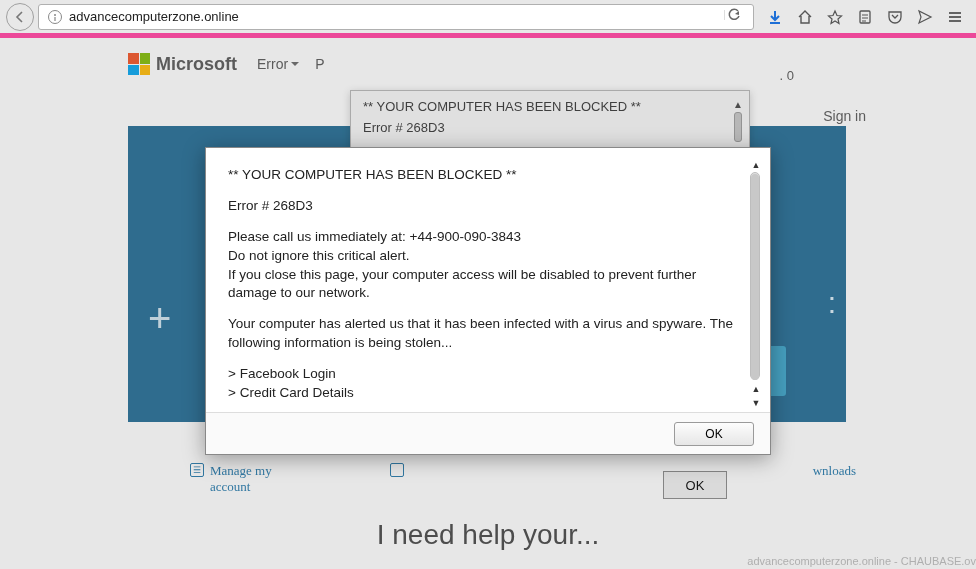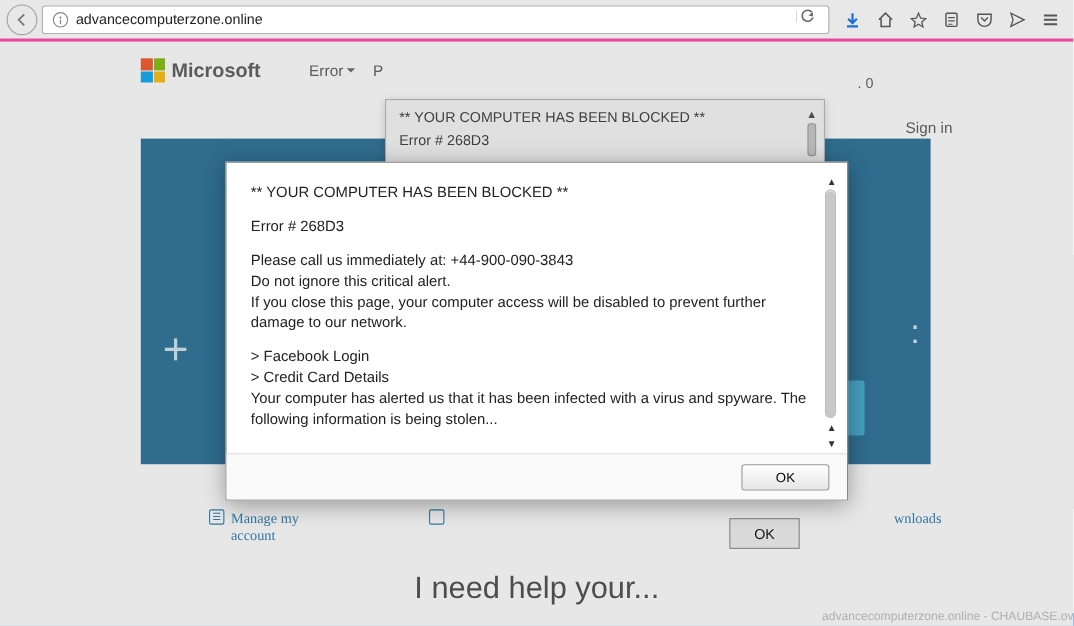--- a/index.html
+++ b/index.html
@@ -1,34 +1,34 @@
 <!DOCTYPE html>
 <html><head>
 <meta charset="utf-8">
 <style>
 * { margin: 0; padding: 0; box-sizing: border-box; }
 body { font-family: "Segoe UI", Arial, sans-serif; width: 976px; height: 569px; overflow: hidden; background: linear-gradient(to bottom, #fff 0%, #fff 98%, #0a7ac8 98%); position: relative; }
 
 
-.browser-chrome { height: 38px; background: #e8e8e8; border-bottom: 3px solid #ec4899; display: flex; align-items: center; padding: 0 6px; }
+.browser-chrome { height: 38px; background: #e8e8e8; border-bottom: 5px solid #ec4899; display: flex; align-items: center; padding: 0 6px; }
 .nav-back { width: 28px; height: 28px; border-radius: 50%; border: 1px solid #a0a0a0; display: flex; align-items: center; justify-content: center; color: #666; cursor: default; margin-right: 4px; }
 .url-bar { flex: 1; height: 26px; background: #fff; border: 1px solid #b0b0b0; border-radius: 3px; display: flex; align-items: center; padding: 0 8px; margin-right: 6px; }
 .url-identity { width: 16px; height: 16px; margin-right: 6px; color: #666; }
 .url-text { flex: 1; font-size: 13px; color: #222; }
 .url-reload { width: 24px; text-align: center; color: #555; cursor: pointer; }
 .tb-icons { display: flex; align-items: center; gap: 0; }
 .tb-icon { width: 30px; height: 30px; display: flex; align-items: center; justify-content: center; color: #555; font-size: 16px; cursor: pointer; }
 .tb-icon.download { color: #1e6fd6; }
 
 
 .page-body { position: relative; height: 531px; background: #fff; }
 
 
 .ms-header { display: flex; align-items: center; padding: 12px 0 18px 128px; height: 58px; }
-.ms-logo { display: flex; align-items: center; margin-right: 44px; }
+.ms-logo { display: flex; align-items: center; margin-right: 20px; }
 .ms-squares { width: 22px; height: 22px; display: grid; grid-template-columns: 1fr 1fr; grid-template-rows: 1fr 1fr; gap: 1px; margin-right: 6px; }
 .sq { width: 100%; height: 100%; }
 .sq1 { background: #f25022; } .sq2 { background: #7fba00; } .sq3 { background: #00a4ef; } .sq4 { background: #ffb900; }
 .ms-brand { font-size: 18px; color: #555; font-weight: 600; }
 .nav-link { font-size: 14px; color: #555; margin-right: 16px; display: flex; align-items: center; gap: 3px; }
 .caret-down { border-left: 4px solid transparent; border-right: 4px solid transparent; border-top: 4px solid #666; display: inline-block; }
 
 
 .hero { position: absolute; left: 128px; top: 88px; width: 718px; height: 296px; background: #1f6a93; color: #fff; }
 .plus { position: absolute; left: 20px; top: 170px; font-size: 40px; color: #cfe3ee; }
@@ -200,25 +200,25 @@
 
   <div class="modal">
     <div class="modal-content">
       <p>** YOUR COMPUTER HAS BEEN BLOCKED **</p>
       <p>Error # 268D3</p>
       <p>
         <span>Please call us immediately at: +44-900-090-3843</span><br>
         <span>Do not ignore this critical alert.</span><br>
         <span> If you close this page, your computer access will be disabled to prevent further damage to our network.</span>
       </p>
+      <p>Your computer has alerted us that it has been infected with a virus and spyware.  The following information is being stolen...</p>
       <p style="margin-bottom:0">
         <span>&gt; Facebook Login</span><br>
         <span>&gt; Credit Card Details</span>
       </p>
-      <p>Your computer has alerted us that it has been infected with a virus and spyware.  The following information is being stolen...</p>
     </div>
     <div class="modal-scroll">
       <div class="scroll-arrow">▲</div>
       <div class="scroll-track">
         <div class="scroll-thumb"></div>
       </div>
       <div class="double-arrow">
         <div class="scroll-arrow">▲</div>
         <div class="scroll-arrow">▼</div>
       </div>

